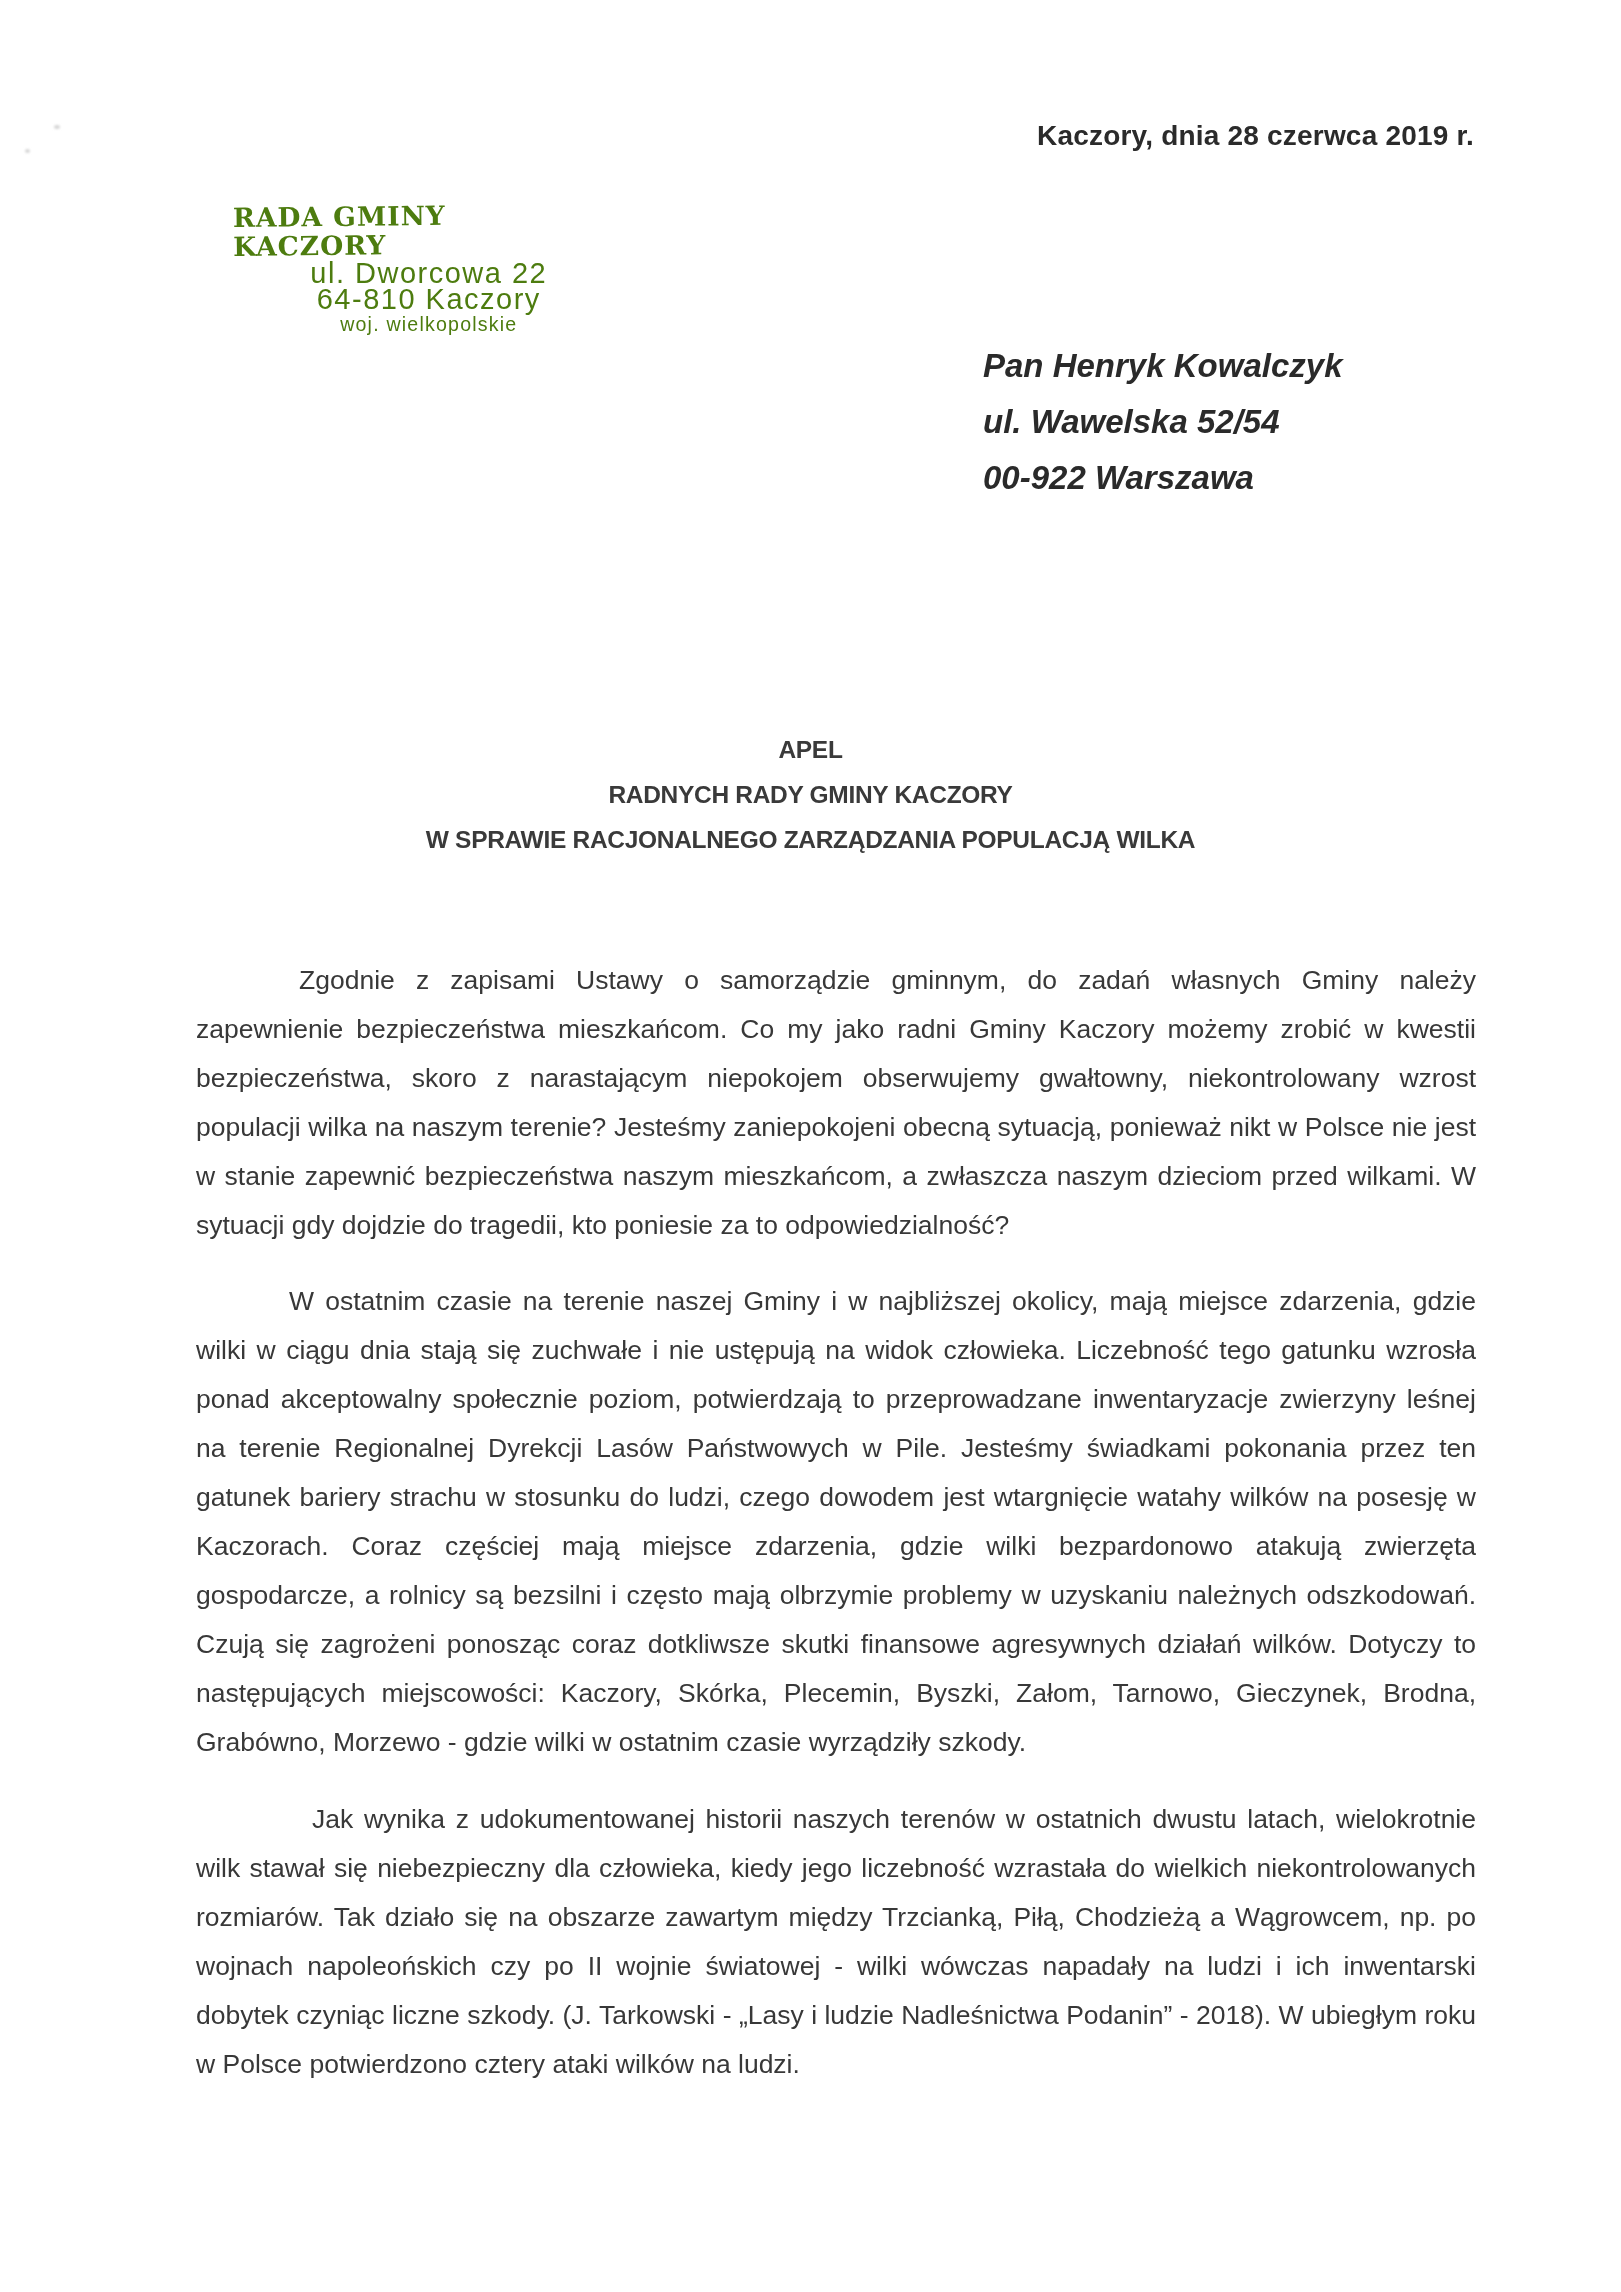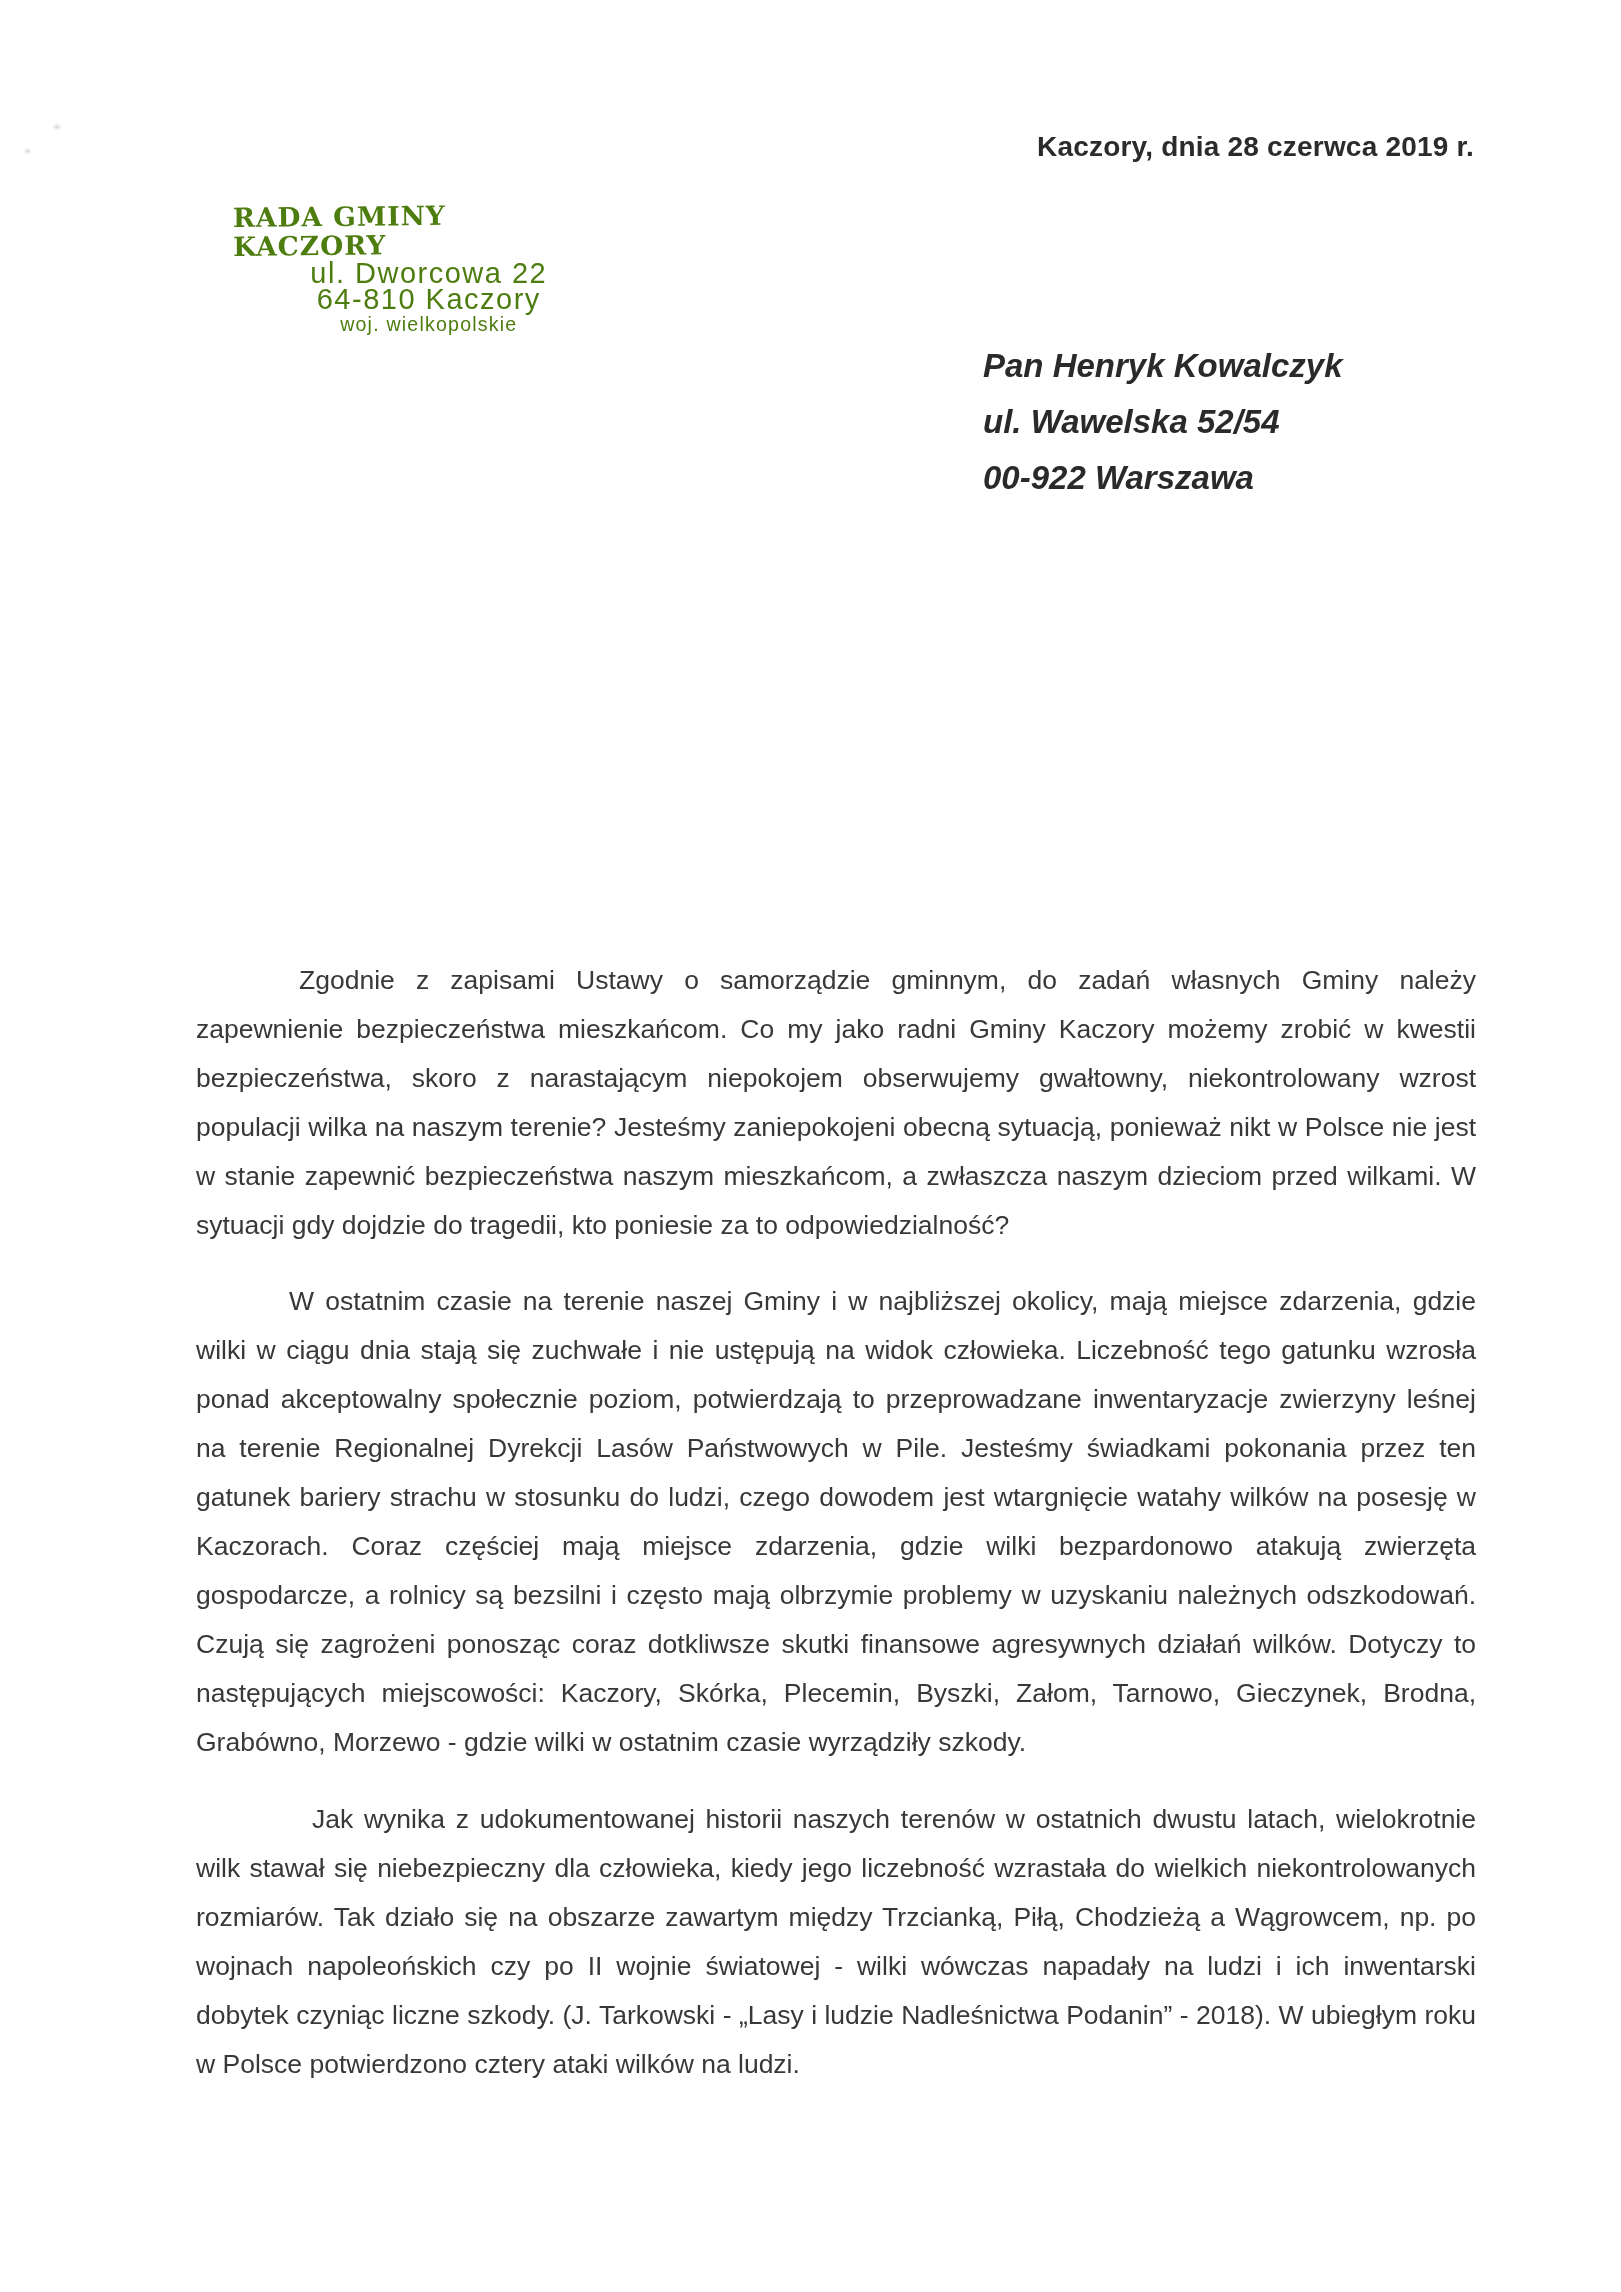--- a/index.html
+++ b/index.html
@@ -27,21 +27,21 @@
       width: 5.9px; height: 3.9px;
       background: #d8d8d8;
       border-radius: 2px;
       filter: blur(1px);
     }
     .scan-mark.m1 { left: 54px; top: 125px; }
     .scan-mark.m2 { left: 24.5px; top: 149px; }
 
     .date-line {
       position: absolute;
-      top: 131px;
+      top: 120px;
       right: 147px;
       font-size: 28px;
       font-weight: bold;
       color: #2b2b2b;
       letter-spacing: 0.2px;
     }
 
     .stamp {
       position: absolute;
       left: 233px;
@@ -129,20 +129,25 @@
     <div class="stamp-line">64-810 Kaczory</div>
     <div class="stamp-line small">woj. wielkopolskie</div>
   </div>
 
   <div class="recipient">
     <div>Pan Henryk Kowalczyk</div>
     <div>ul. Wawelska 52/54</div>
     <div>00-922 Warszawa</div>
   </div>
 
+  <div class="heading">
+    <div>APEL</div>
+    <div>RADNYCH RADY GMINY KACZORY</div>
+    <div>W SPRAWIE RACJONALNEGO ZARZĄDZANIA POPULACJĄ WILKA</div>
+  </div>
 
   <div class="body-text">
     <p class="p1">Zgodnie z zapisami Ustawy o samorządzie gminnym, do zadań własnych Gminy należy zapewnienie bezpieczeństwa mieszkańcom. Co my jako radni Gminy Kaczory możemy zrobić w kwestii bezpieczeństwa, skoro z narastającym niepokojem obserwujemy gwałtowny, niekontrolowany wzrost populacji wilka na naszym terenie? Jesteśmy zaniepokojeni obecną sytuacją, ponieważ nikt w Polsce nie jest w stanie zapewnić bezpieczeństwa naszym mieszkańcom, a zwłaszcza naszym dzieciom przed wilkami. W sytuacji gdy dojdzie do tragedii, kto poniesie za to odpowiedzialność?</p>
     <p class="p2">W ostatnim czasie na terenie naszej Gminy i w najbliższej okolicy, mają miejsce zdarzenia, gdzie wilki w ciągu dnia stają się zuchwałe i nie ustępują na widok człowieka. Liczebność tego gatunku wzrosła ponad akceptowalny społecznie poziom, potwierdzają to przeprowadzane inwentaryzacje zwierzyny leśnej na terenie Regionalnej Dyrekcji Lasów Państwowych w Pile. Jesteśmy świadkami pokonania przez ten gatunek bariery strachu w stosunku do ludzi, czego dowodem jest wtargnięcie watahy wilków na posesję w Kaczorach. Coraz częściej mają miejsce zdarzenia, gdzie wilki bezpardonowo atakują zwierzęta gospodarcze, a rolnicy są bezsilni i często mają olbrzymie problemy w uzyskaniu należnych odszkodowań. Czują się zagrożeni ponosząc coraz dotkliwsze skutki finansowe agresywnych działań wilków. Dotyczy to następujących miejscowości: Kaczory, Skórka, Plecemin, Byszki, Załom, Tarnowo, Gieczynek, Brodna, Grabówno, Morzewo - gdzie wilki w ostatnim czasie wyrządziły szkody.</p>
     <p class="p3">Jak wynika z udokumentowanej historii naszych terenów w ostatnich dwustu latach, wielokrotnie wilk stawał się niebezpieczny dla człowieka, kiedy jego liczebność wzrastała do wielkich niekontrolowanych rozmiarów. Tak działo się na obszarze zawartym między Trzcianką, Piłą, Chodzieżą a Wągrowcem, np. po wojnach napoleońskich czy po II wojnie światowej - wilki wówczas napadały na ludzi i ich inwentarski dobytek czyniąc liczne szkody. (J. Tarkowski - „Lasy i ludzie Nadleśnictwa Podanin” - 2018). W ubiegłym roku w Polsce potwierdzono cztery ataki wilków na ludzi.</p>
   </div>
 
 </div>
 
 

